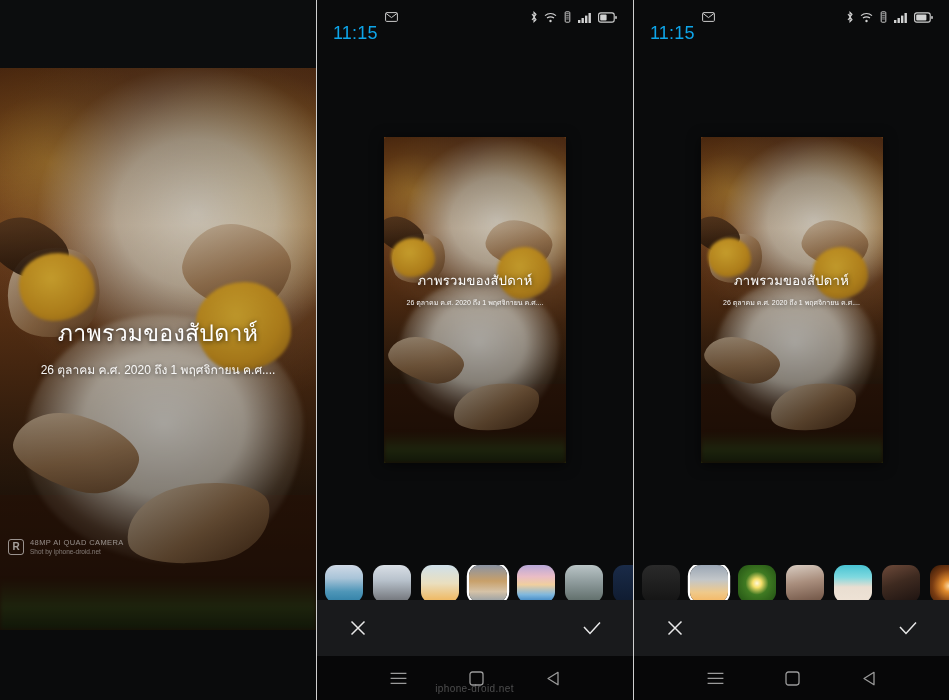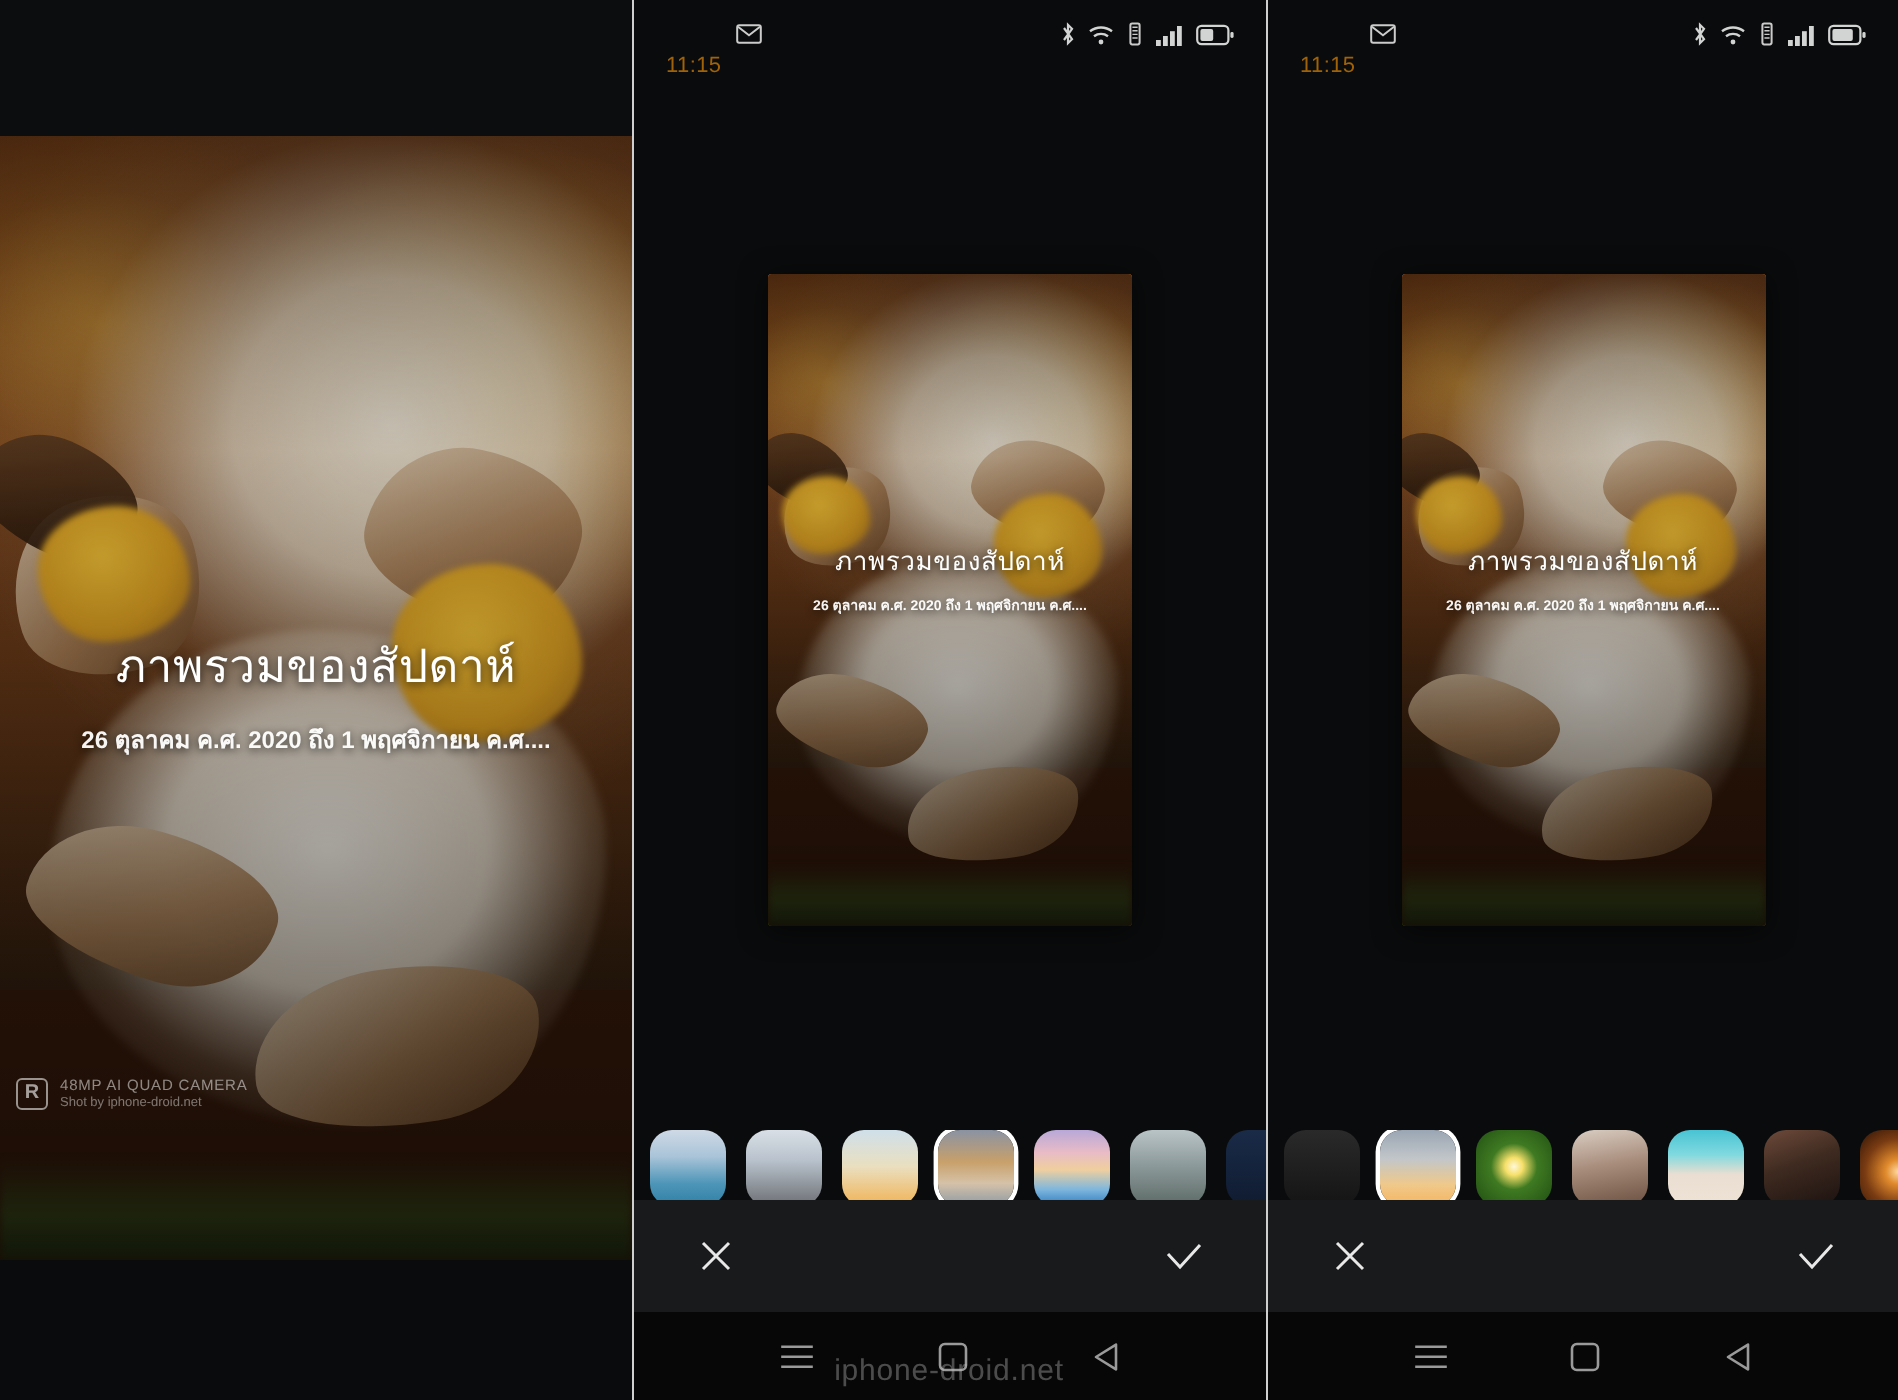--- a/index.html
+++ b/index.html
@@ -19,21 +19,21 @@
   .panel.p3{ width:315px; }
 
   
   .statusbar{
     position:absolute; top:0; left:0; right:0; height:34px;
     display:flex; align-items:center; justify-content:space-between;
     padding:0 16px; color:#e9e9e9; font-size:12px; z-index:8;
     background:#0a0b0c;
   }
   .sb-left{ display:flex; align-items:center; gap:7px; }
-  .sb-time{ font-size:11px; letter-spacing:.2px; color:#a16207;margin-top:32px; }
+  .sb-time{ font-size:18px; letter-spacing:.2px; color:#0ea5e9;margin-top:32px; }
   .sb-right{ display:flex; align-items:center; gap:6px; }
   .ic{ display:inline-block; opacity:.92; }
   .ic svg{ display:block; }
 
   
   .photo{ position:relative; overflow:hidden; background:#4d7c0f; }
   .photo .layer{ position:absolute; inset:0; }
   .bg-base{
     background:
       radial-gradient(120% 60% at 52% 6%, #b4581f 0%, #8d4318 38%, #5c2c10 70%, #3a1c0b 100%);
@@ -73,21 +73,21 @@
   }
 
   
   .overlay{
     position:absolute; left:0; right:0;
     display:flex; flex-direction:column; align-items:center; justify-content:center;
     text-align:center; color:#fff; z-index:4;
     text-shadow:0 1px 5px rgba(0,0,0,.75);
   }
   .ov-title{ font-weight:400; letter-spacing:.3px; white-space:nowrap; }
-  .ov-sub{ font-weight:700; opacity:.95; white-space:nowrap; }
+  .ov-sub{ font-weight:400; opacity:.95; white-space:nowrap; }
 
   
   .shotmark{
     position:absolute; display:flex; align-items:center; gap:6px;
     color:rgba(255,255,255,.5); z-index:5;
   }
   .shotmark .logo{
     width:16px;height:16px;border:1.4px solid rgba(255,255,255,.55);
     border-radius:3px; display:flex;align-items:center;justify-content:center;
     font-size:10px; font-weight:700; color:rgba(255,255,255,.6); line-height:1;
@@ -148,21 +148,21 @@
   
   .navbar{
     position:absolute; left:0; right:0; bottom:0; height:44px;
     background:#070708; display:flex; align-items:center; justify-content:space-around;
     padding:0 42px;
   }
   .nav-ic{ color:#9a9a9a; display:flex; align-items:center; justify-content:center; }
 
   .sitemark{
     position:absolute; bottom:6px; left:0; right:0; text-align:center;
-    color:rgba(190,190,190,.38); font-size:15px; letter-spacing:.4px; z-index:9;
+    color:rgba(190,190,190,.38); font-size:10px; letter-spacing:.4px; z-index:9;
     pointer-events:none;
   }
 </style>
 </head>
 <body>
 
 <div class="screens">
 
   <div class="panel p1">
     <div class="topblack"></div>

